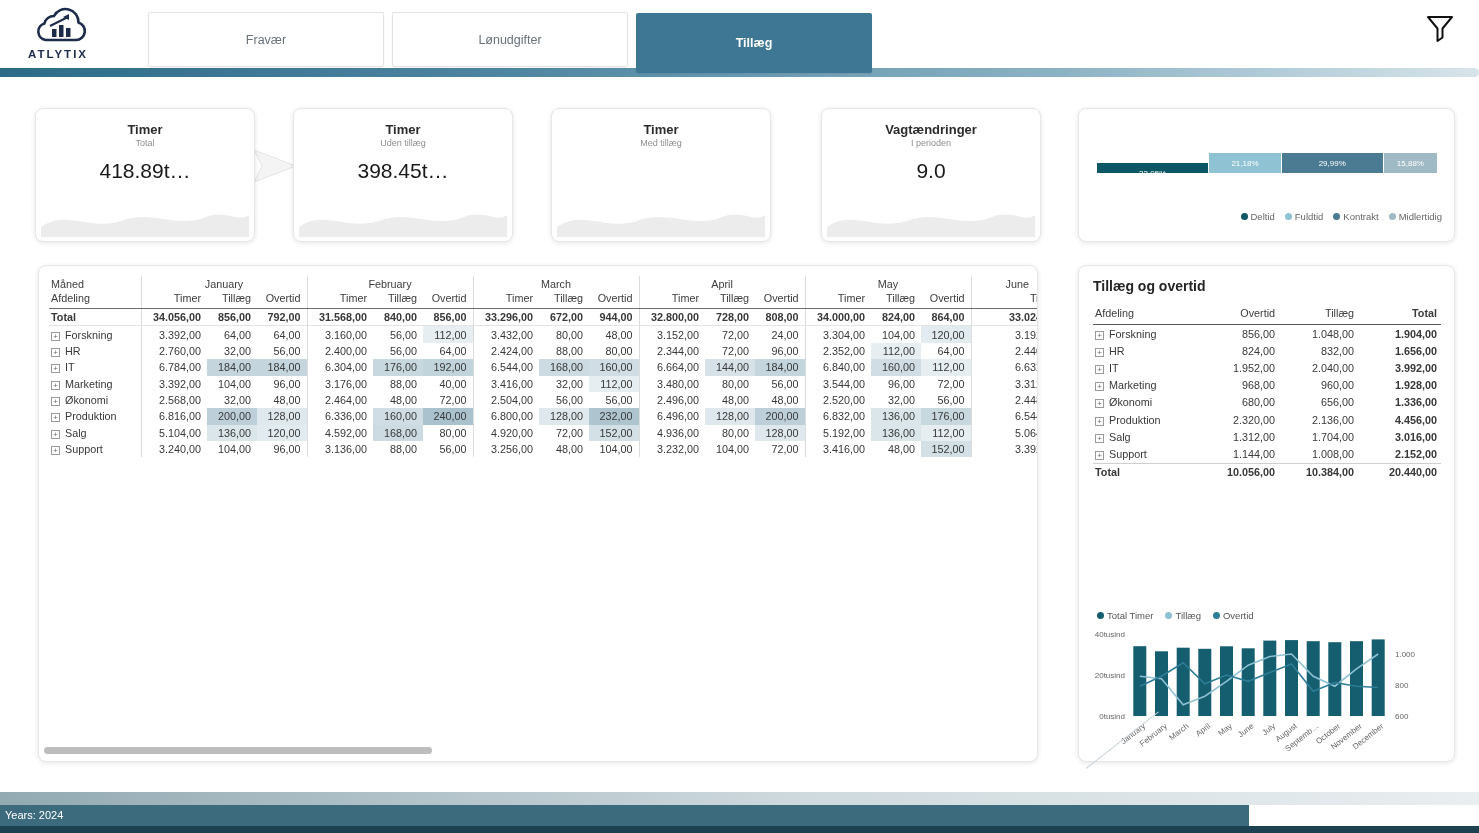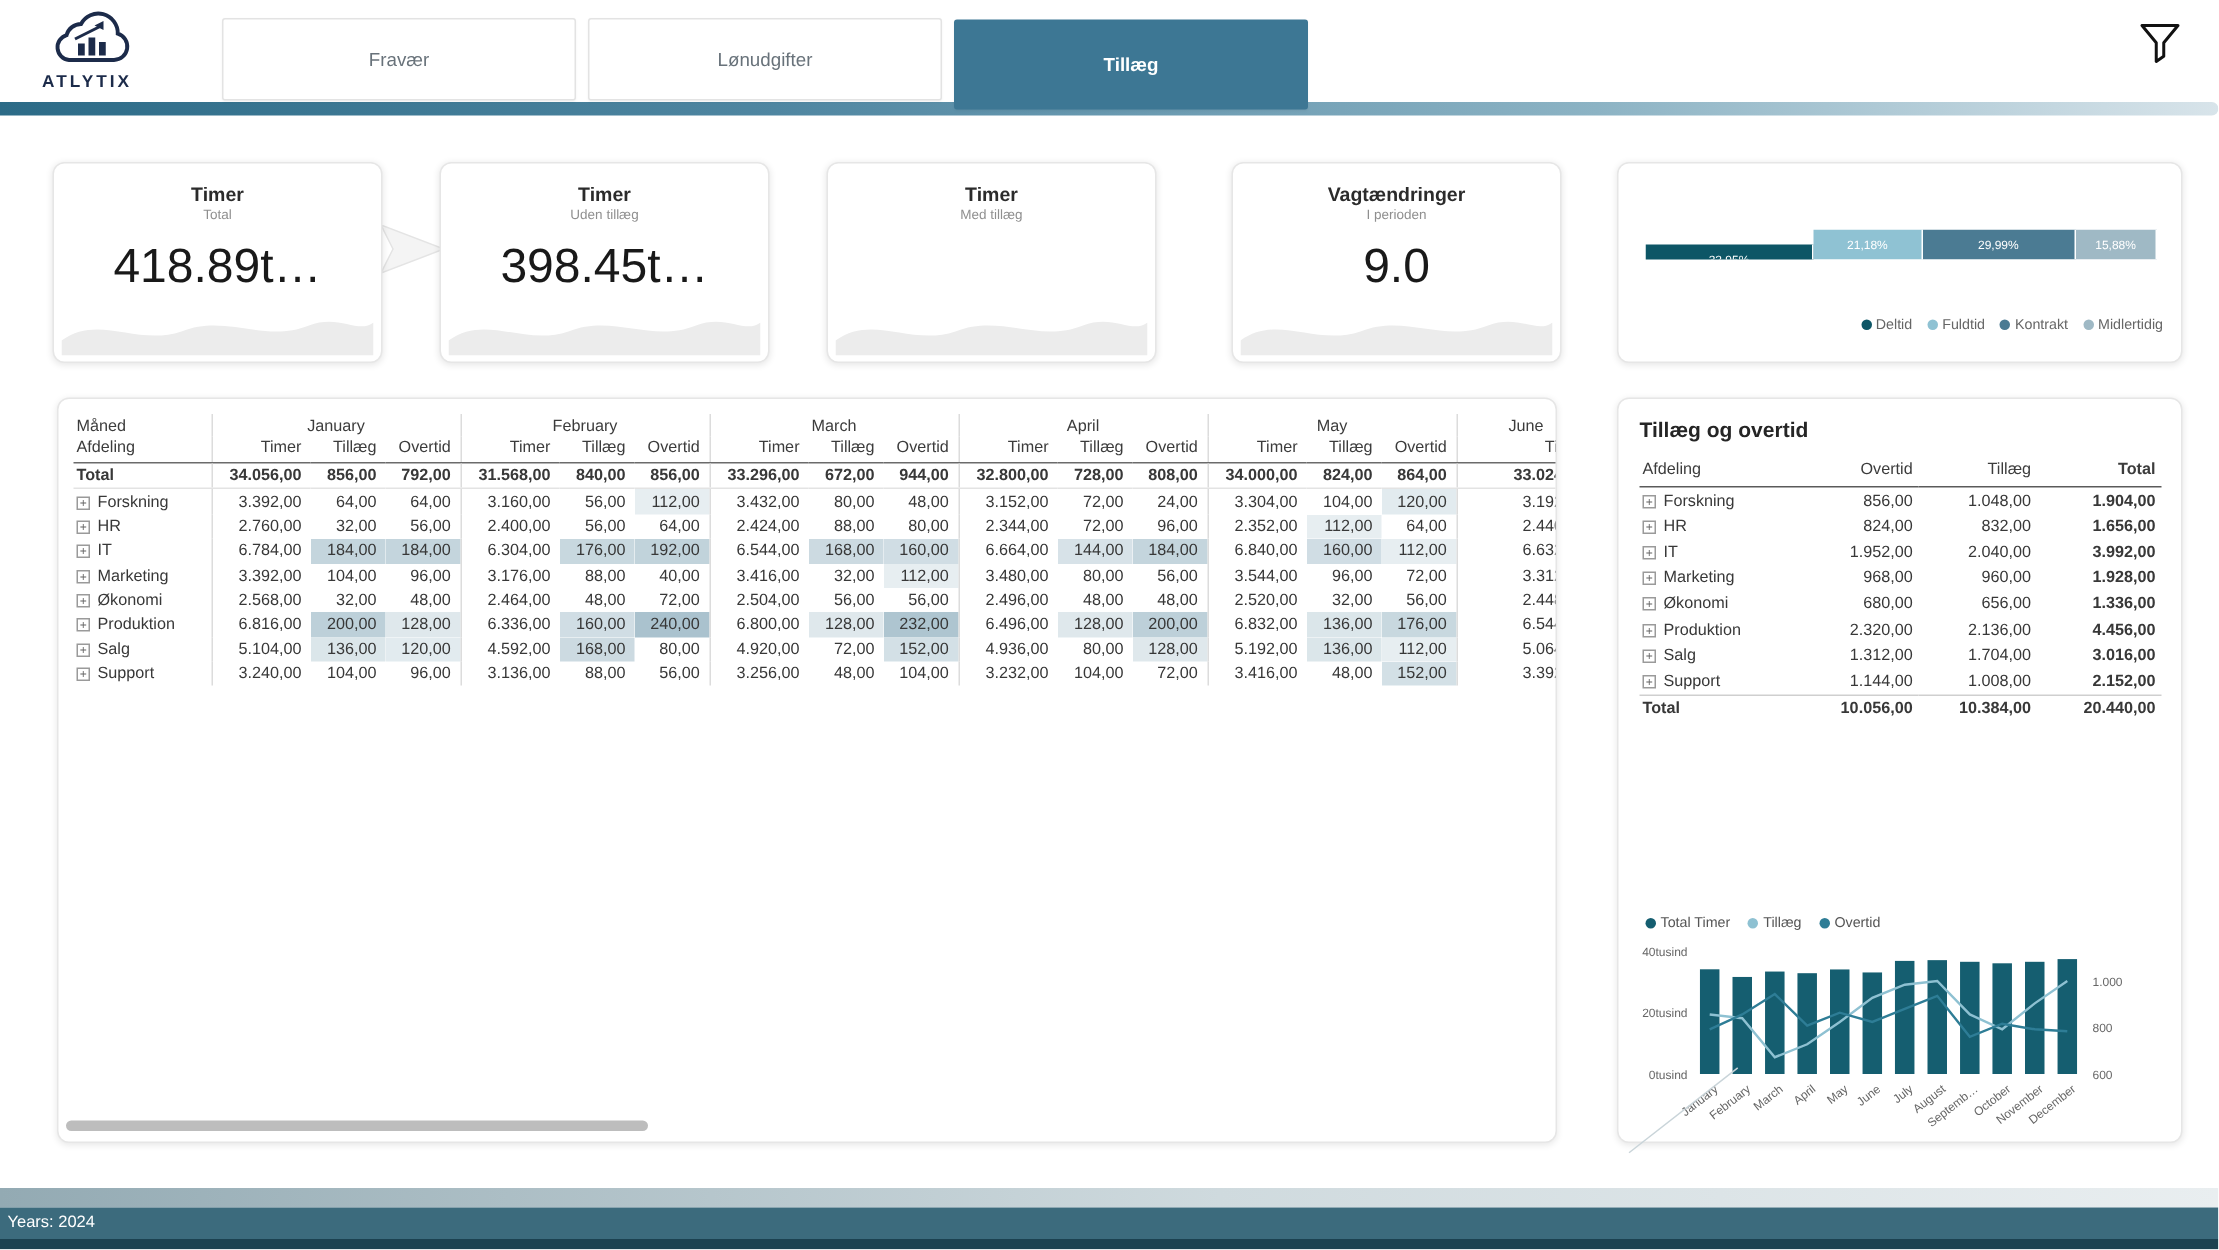--- a/index.html
+++ b/index.html
@@ -21,21 +21,21 @@
          background:linear-gradient(90deg,#2c6b87 0%,#4f86a1 35%,#8cb3c4 72%,#d8e4ea 100%);
          border-radius:0 5px 5px 0; }
 
   
   .card { position:absolute; background:#fff; border:1px solid #e6e6e6; border-radius:8px;
           box-shadow:0 1px 5px rgba(0,0,0,.10); }
 
   .kpi { top:108px; width:220px; height:134px; text-align:center; overflow:hidden; }
   .kpi-title { margin-top:13px; font-size:13px; font-weight:bold; color:#2b2b2b; }
   .kpi-sub { font-size:9px; color:#8f8f8f; margin-top:1px; }
-  .kpi-value { font-size:32px; color:#191919; margin-top:11px; position:relative; z-index:2; }
+  .kpi-value { font-size:21px; color:#191919; margin-top:11px; position:relative; z-index:2; }
   .spark { position:absolute; bottom:4px; left:5px; z-index:1; }
 
   .mix-card { top:108px; left:1078px; width:377px; height:134px; }
   .mix-bar { position:absolute; left:18px; top:44px; width:341px; height:20px; display:flex; overflow:hidden; }
   .seg { height:100%; display:flex; align-items:center; justify-content:center;
          font-size:8px; color:#fff; border-right:1px solid #fff; }
   .mix-legend { position:absolute; right:12px; top:102px; display:flex; gap:10px; font-size:9.5px; color:#666; }
   .leg-item { display:flex; align-items:center; gap:3px; cursor:pointer; }
   .dot { width:7px; height:7px; border-radius:50%; flex:0 0 auto; }
 
@@ -66,21 +66,21 @@
   .summary th.totalcol, .summary td.totalcol { font-weight:bold; }
   .summary td { text-align:right; padding:2.6px 4px 2.6px 0; white-space:nowrap; }
   .summary td.name { text-align:left; padding-left:2px; }
   .summary tr.total-row td { font-weight:bold; border-top:1px solid #cfcfcf; }
   .combo-legend { position:absolute; left:18px; top:344px; display:flex; gap:12px; font-size:9.5px; color:#555; }
   #comboChart { position:absolute; left:2px; top:362px; overflow:visible; }
 
   
   .footer-fade  { position:absolute; top:792px; left:0; width:1479px; height:13px;
                   background:linear-gradient(90deg,#93aab3,#cfdade 55%,#e9eef0); }
-  .footer-bar   { position:absolute; top:805px; left:0; width:1479px; height:21px; background:#3c6b7d;
+  .footer-bar   { position:absolute; top:805px; left:0; width:1249px; height:21px; background:#3c6b7d;
                   color:#fff; font-size:11px; line-height:21px; padding-left:5px; }
   .footer-strip { position:absolute; top:826px; left:0; width:1479px; height:7px; background:#1c4251; }
 
   .deco-plane { position:absolute; left:254px; top:150px; z-index:0; }
   .deco-line  { position:absolute; left:1086px; top:768px; width:92px; height:1px; background:#c9d4d9;
                 transform:rotate(-38deg); transform-origin:left center; }
 </style>
 </head>
 <body>
 

